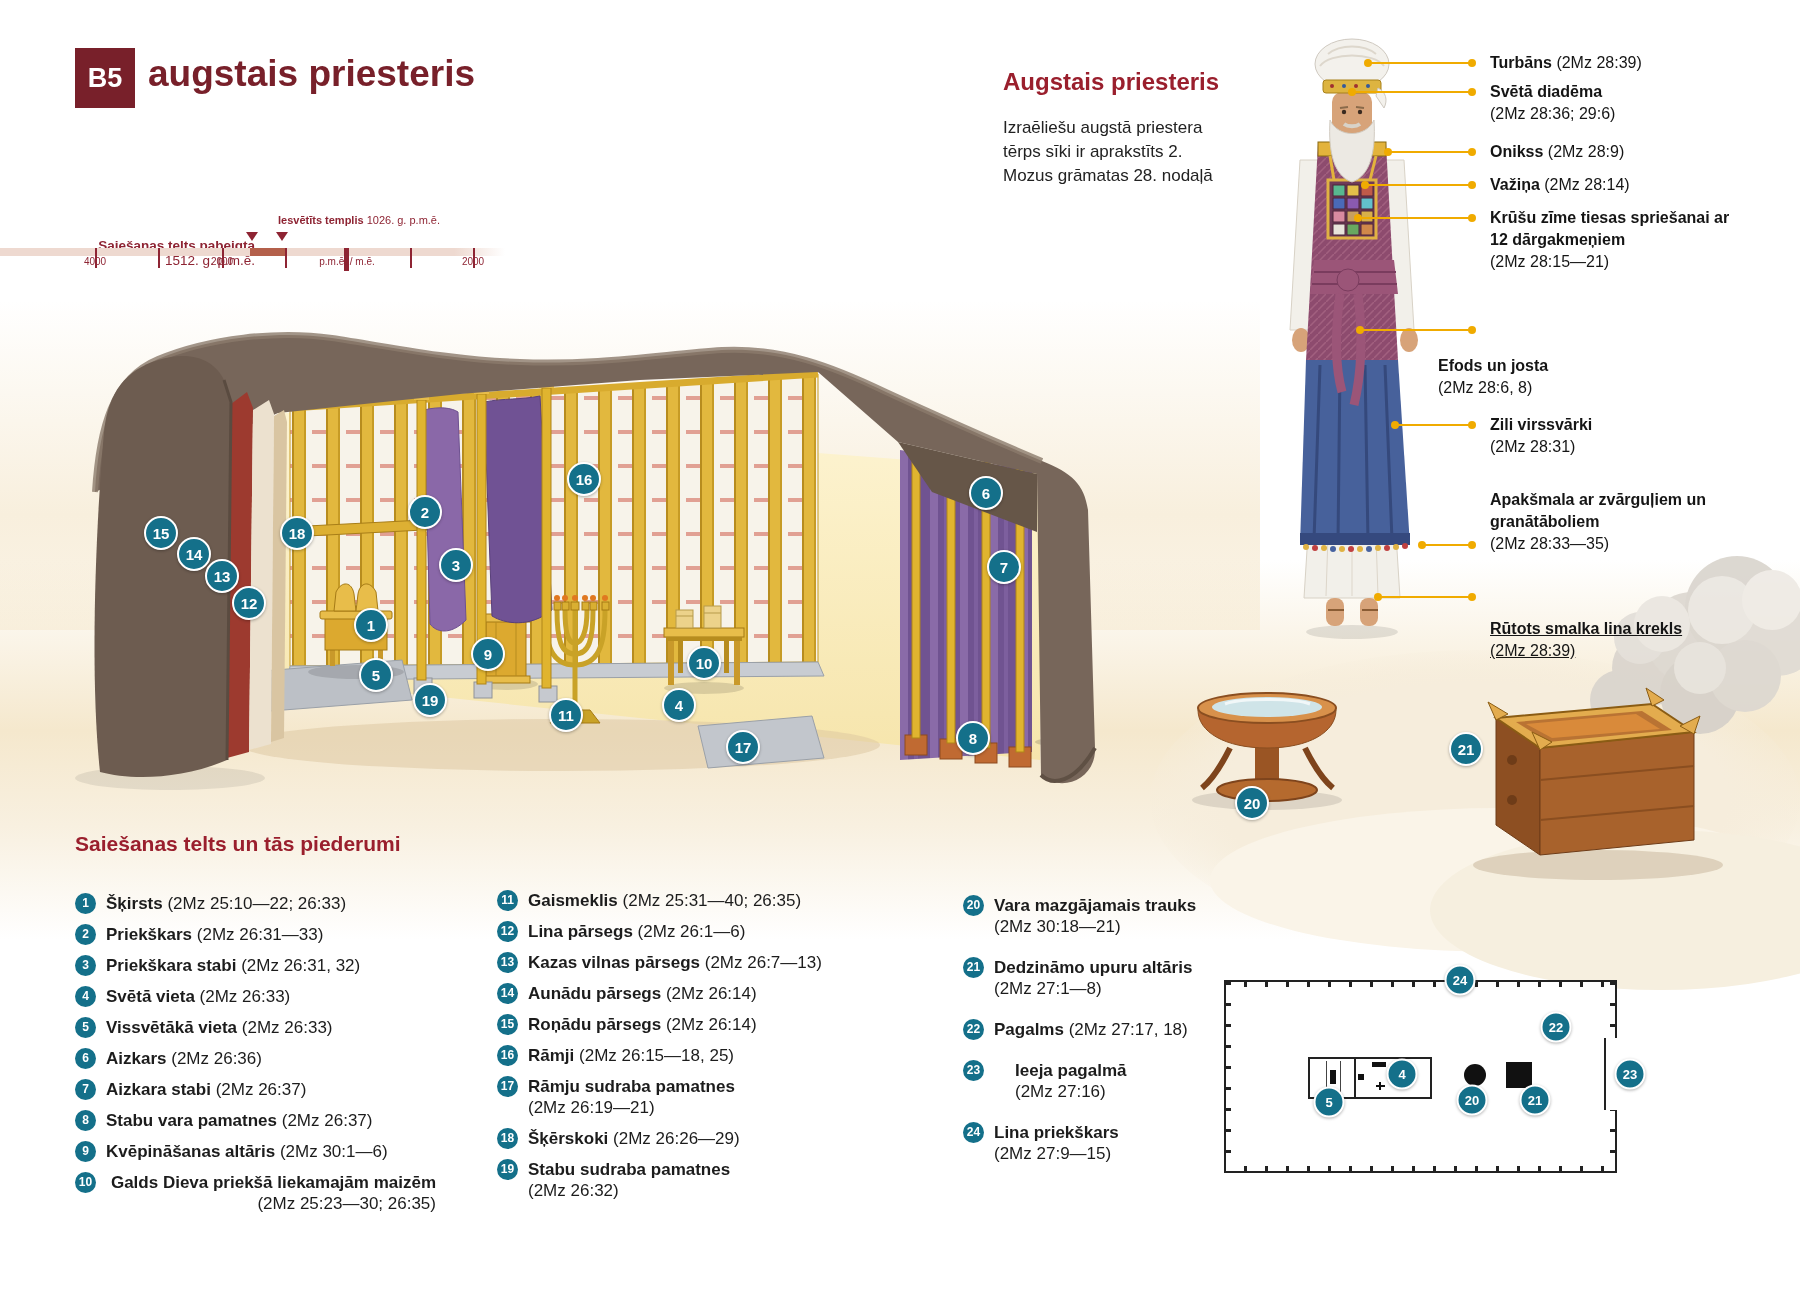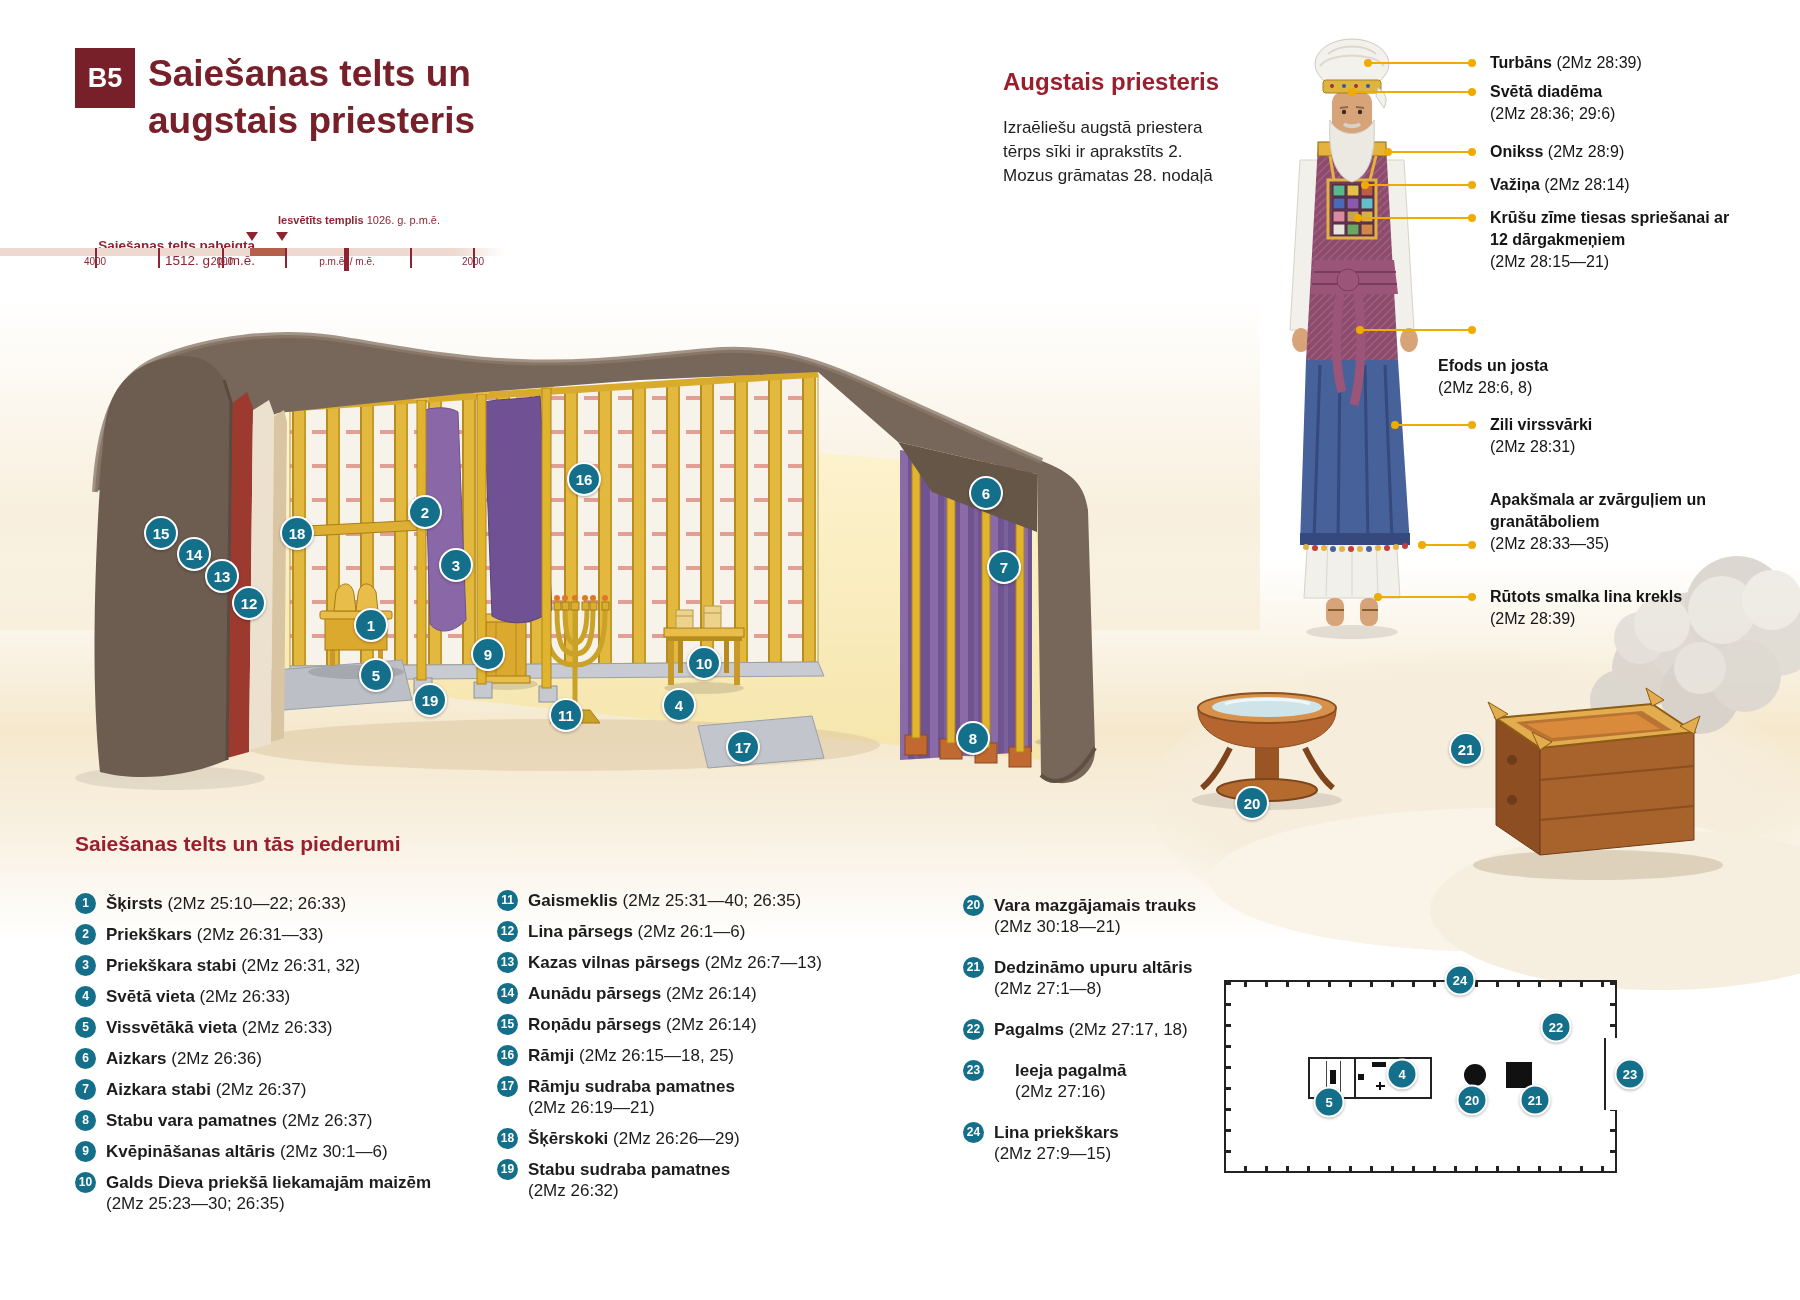--- a/index.html
+++ b/index.html
@@ -349,21 +349,20 @@
       <circle cx="98" cy="56" r="2" fill="#355a9a"></circle>
     <path d="M108 58 C116 62 118 70 114 78 L106 66 Z" fill="#f3f1ec" stroke="#cfc9c0"></path>
 
     <rect x="56" y="568" width="18" height="28" rx="8" fill="#d7a379"></rect>
     <rect x="90" y="568" width="18" height="28" rx="8" fill="#d7a379"></rect>
     <path d="M58 580 L74 580 M92 580 L108 580" stroke="#8a5c34" stroke-width="2"></path>
   </svg>
 
   <div class="abs b5">B5</div>
   <div class="abs title">
-    <div>Saiešanas telts un</div>
     <div>augstais priesteris</div>
   </div>
 
   <div class="abs tl-ev1">
     <b>Saiešanas telts pabeigta</b>
     <span>1512. g. p.m.ē.</span>
   </div>
   <div class="abs tl-ev2">
     <b>Iesvētīts templis</b>
     <span>1026. g. p.m.ē.</span>
@@ -397,21 +396,21 @@
       <div class="abs callout" style="left: 1490px; top: 174px;"><b>Važiņa</b> <span class="ref">(2Mz 28:14)</span></div>
       <div class="abs leader" style="left: 1358px; top: 217px; width: 114px;"></div>
       <div class="abs callout" style="left: 1490px; top: 207px;"><b>Krūšu zīme tiesas spriešanai ar 12 dārgakmeņiem</b><span class="ref" style="display: block;">(2Mz 28:15—21)</span></div>
       <div class="abs leader" style="left: 1360px; top: 329px; width: 112px;"></div>
       <div class="abs callout" style="left: 1438px; top: 319px; margin-top: 36px;"><b>Efods un josta</b><span class="ref" style="display: block;">(2Mz 28:6, 8)</span></div>
       <div class="abs leader" style="left: 1395px; top: 424px; width: 77px;"></div>
       <div class="abs callout" style="left: 1490px; top: 414px;"><b>Zili virssvārki</b><span class="ref" style="display: block;">(2Mz 28:31)</span></div>
       <div class="abs leader" style="left: 1422px; top: 544px; width: 50px;"></div>
       <div class="abs callout" style="left: 1490px; top: 489px;"><b>Apakšmala ar zvārguļiem un granātāboliem</b><span class="ref" style="display: block;">(2Mz 28:33—35)</span></div>
       <div class="abs leader" style="left: 1378px; top: 596px; width: 94px;"></div>
-      <div class="abs callout" style="left: 1490px; top: 586px;"><b>Rūtots smalka lina krekls</b><span class="ref" style="display: block;">(2Mz 28:39)</span></div>
+      <div class="abs callout" style="left: 1490px; top: 618px; text-decoration: underline;"><b>Rūtots smalka lina krekls</b><span class="ref" style="display: block;">(2Mz 28:39)</span></div>
     </div>
 
   <div id="markers">
       <div class="m-big" style="left: 161px; top: 533px;">15</div>
       <div class="m-big" style="left: 194px; top: 554px;">14</div>
       <div class="m-big" style="left: 222px; top: 576px;">13</div>
       <div class="m-big" style="left: 249px; top: 603px;">12</div>
       <div class="m-big" style="left: 297px; top: 533px;">18</div>
       <div class="m-big" style="left: 425px; top: 512px;">2</div>
       <div class="m-big" style="left: 456px; top: 565px;">3</div>
@@ -464,21 +463,21 @@
       <div class="item">
         <span class="lbadge">8</span>
         <div class="itext" style="width: 330px;"><span class="iname">Stabu vara pamatnes</span> <span class="iref">(2Mz 26:37)</span></div>
       </div>
       <div class="item">
         <span class="lbadge">9</span>
         <div class="itext" style="width: 330px;"><span class="iname">Kvēpināšanas altāris</span> <span class="iref">(2Mz 30:1—6)</span></div>
       </div>
       <div class="item">
         <span class="lbadge">10</span>
-        <div class="itext" style="width: 330px;"><span class="iname">Galds Dieva priekšā liekamajām maizēm</span><span class="iref block">(2Mz 25:23—30; 26:35)</span></div>
+        <div class="itext" style="width: 330px; text-align: right;"><span class="iname">Galds Dieva priekšā liekamajām maizēm</span><span class="iref block">(2Mz 25:23—30; 26:35)</span></div>
       </div>
     </div>
   <div id="col2" class="col" style="left:497px;top:890px;width:338px;">
       <div class="item">
         <span class="lbadge">11</span>
         <div class="itext" style="width: 298px;"><span class="iname">Gaismeklis</span> <span class="iref">(2Mz 25:31—40; 26:35)</span></div>
       </div>
       <div class="item">
         <span class="lbadge">12</span>
         <div class="itext" style="width: 298px;"><span class="iname">Lina pārsegs</span> <span class="iref">(2Mz 26:1—6)</span></div>

